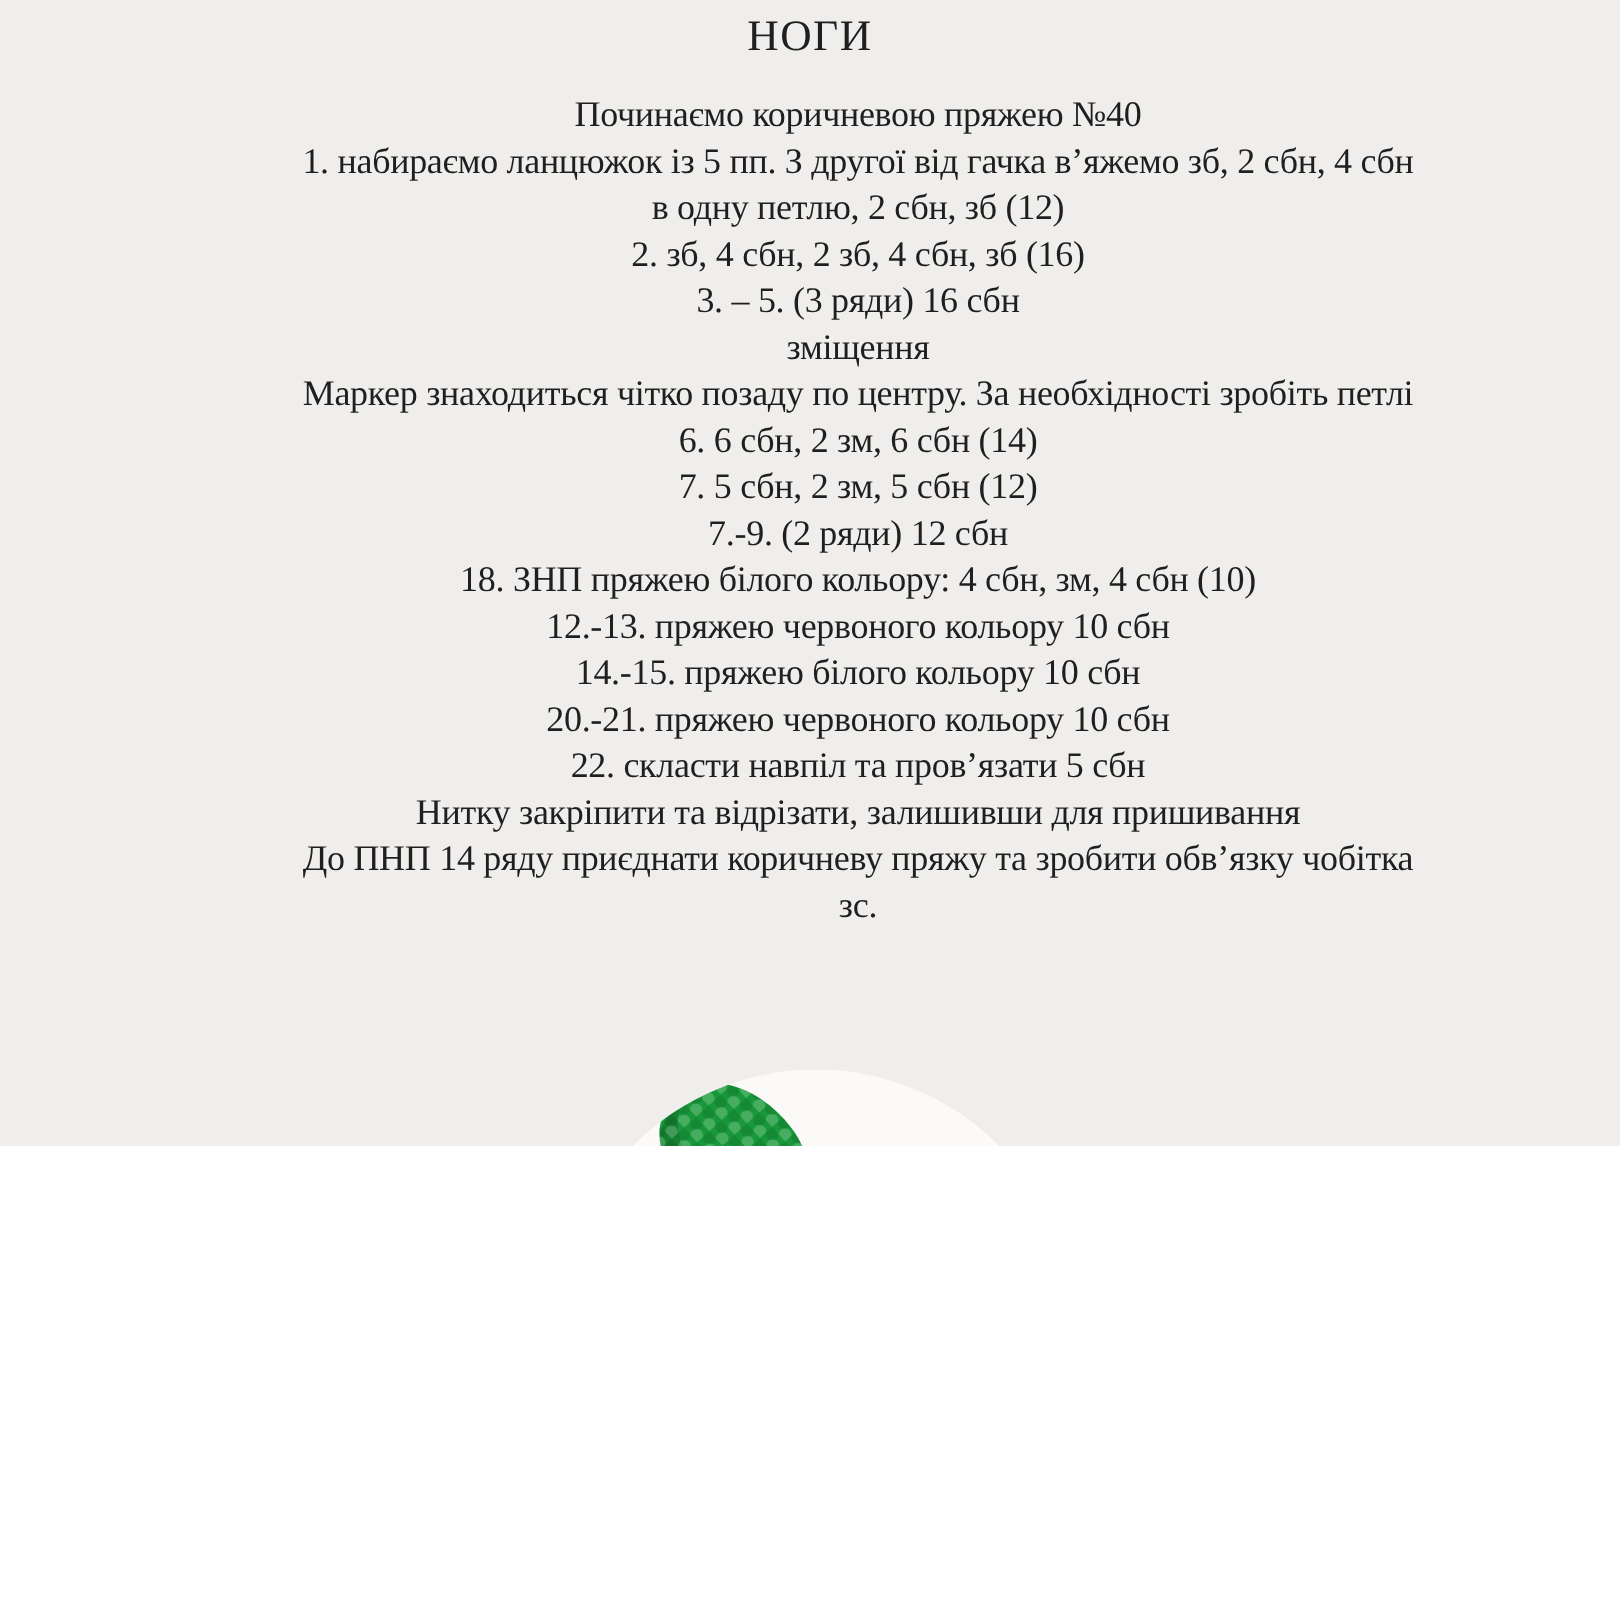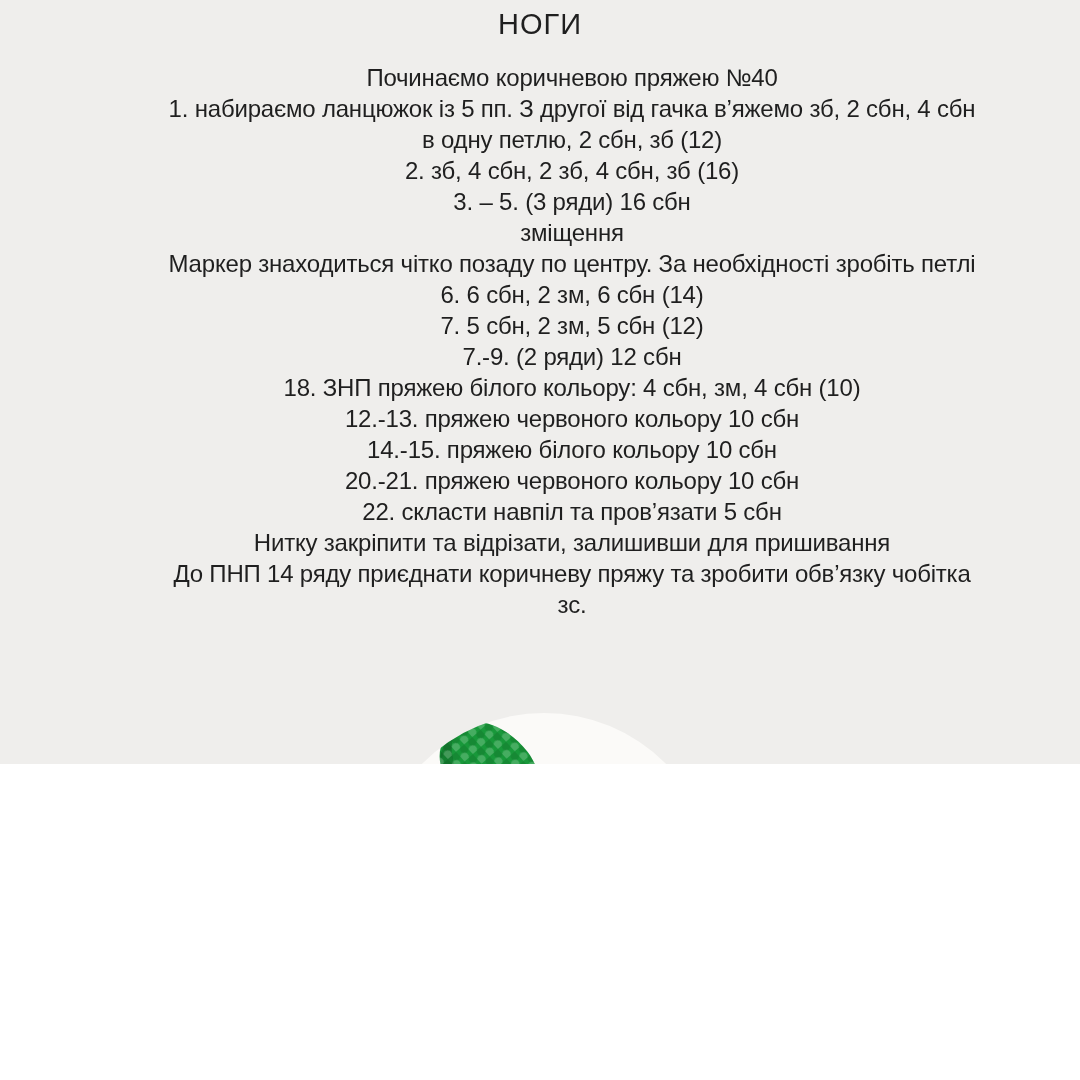--- a/index.html
+++ b/index.html
@@ -1,21 +1,21 @@
 <!DOCTYPE html>
 <html><head>
 <meta charset="utf-8">
 <style>
   html,body{margin:0;padding:0;}
   .page{
     position:relative;
     width:1080px;height:764px;
     background:#efeeec;
     overflow:hidden;
-    font-family:Liberation Sans, sans-serif;
+    font-family:Liberation Serif, serif;
     color:#1f1f1f;
   }
   .title{
     position:absolute;top:8px;left:0;width:100%;
     margin:0;text-align:center;
     font-size:29px;font-weight:normal;letter-spacing:1px;
   }
   .lines{
     position:absolute;top:62px;left:0;width:100%;
     text-align:center;

